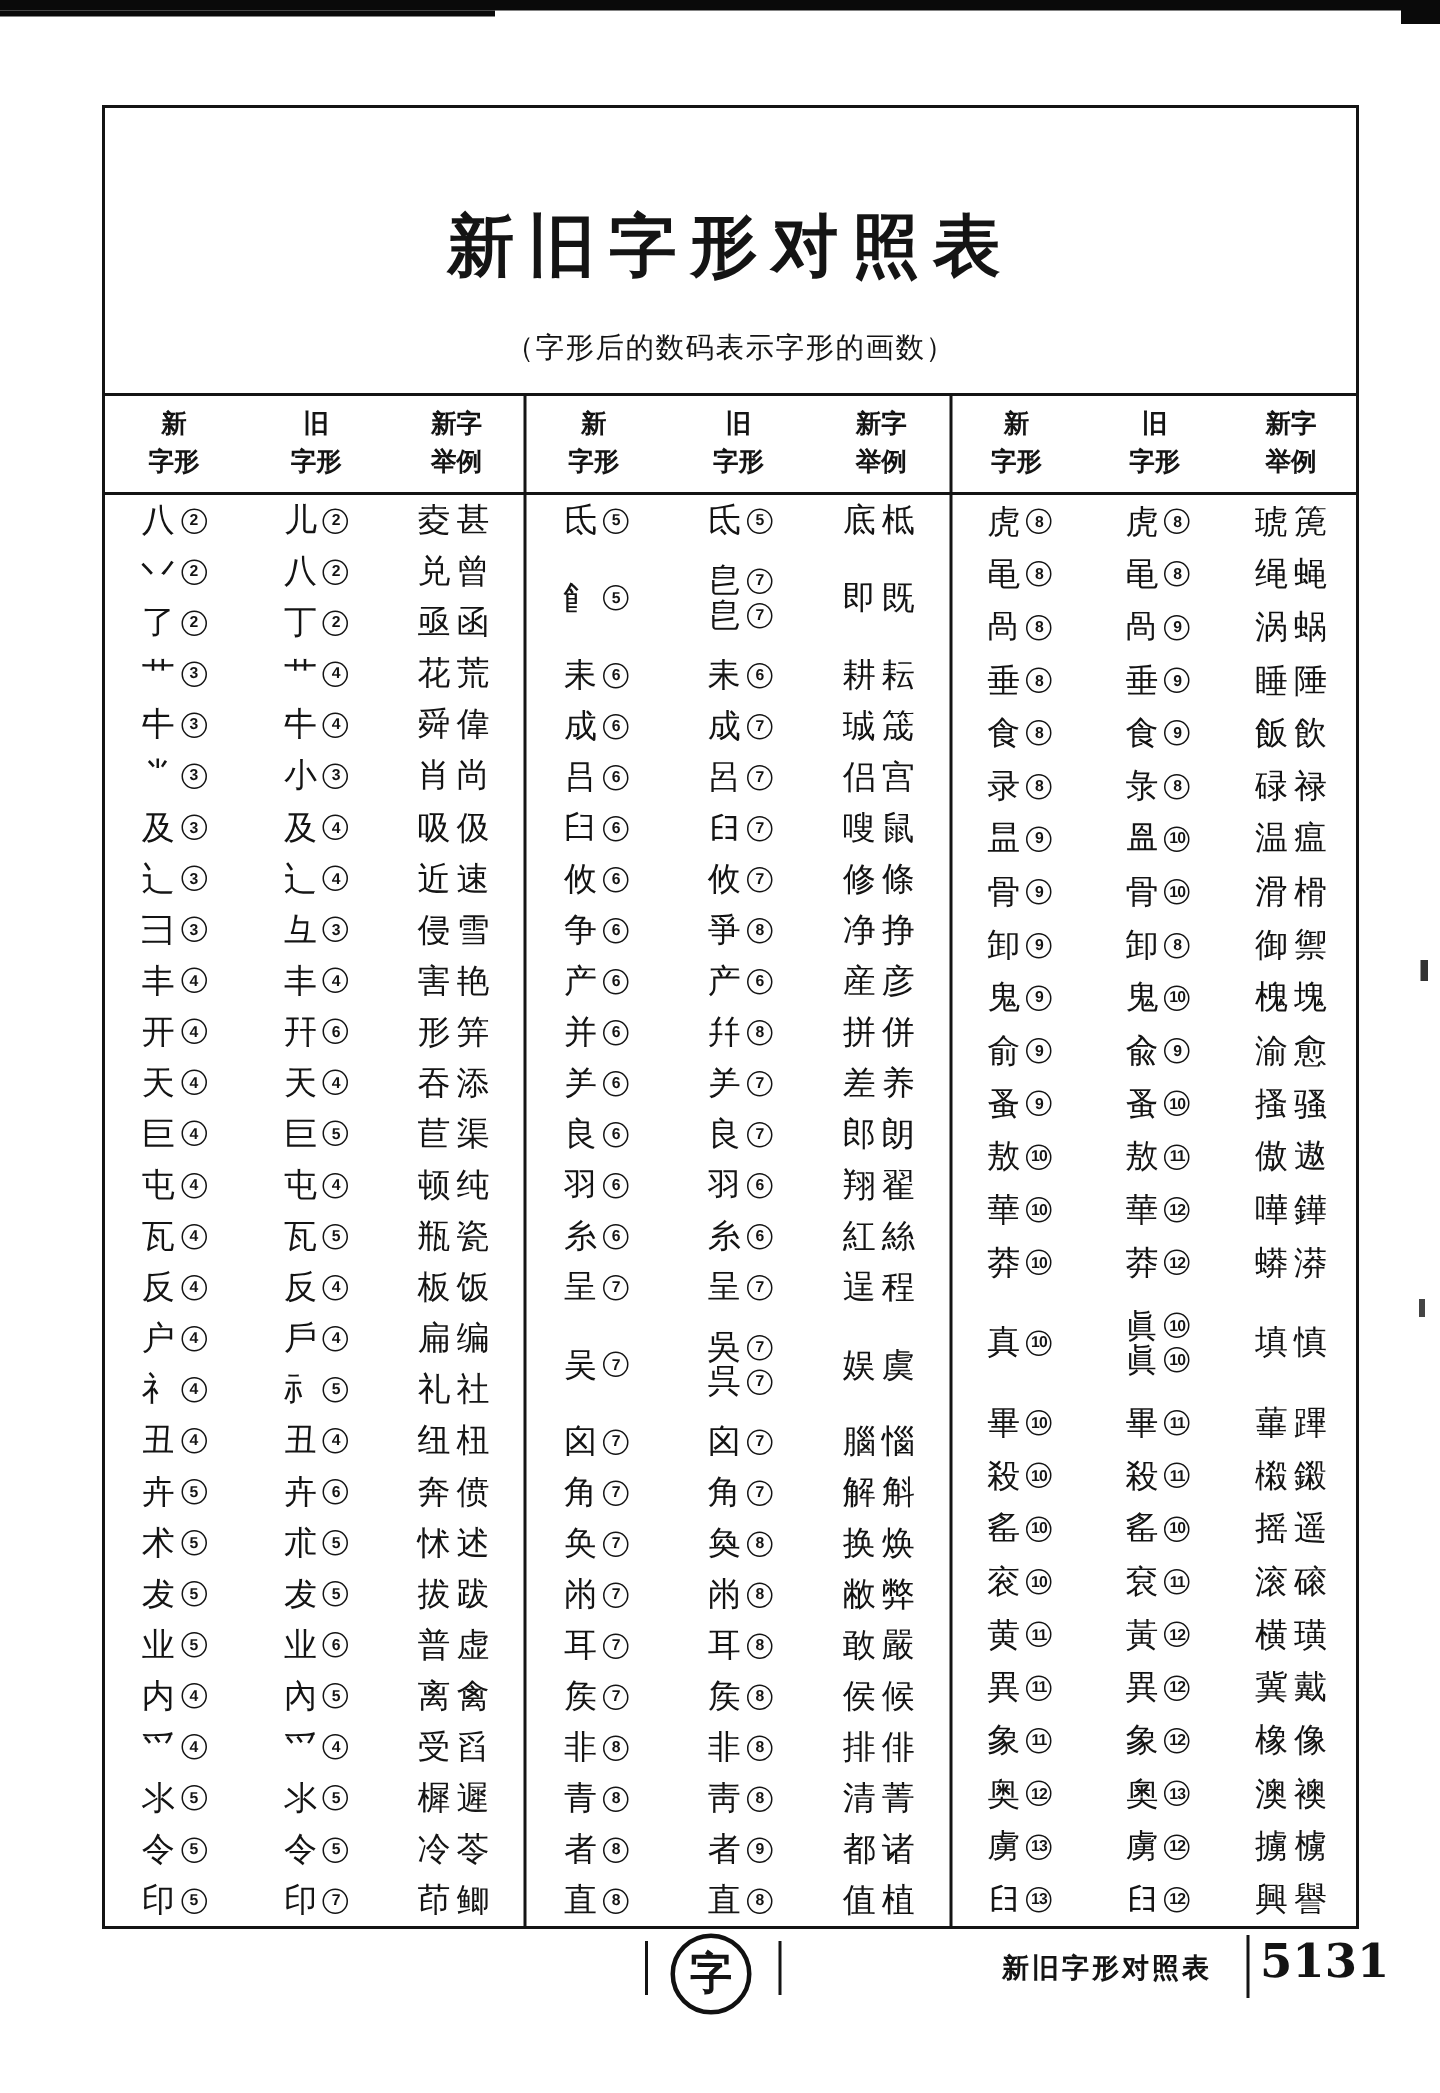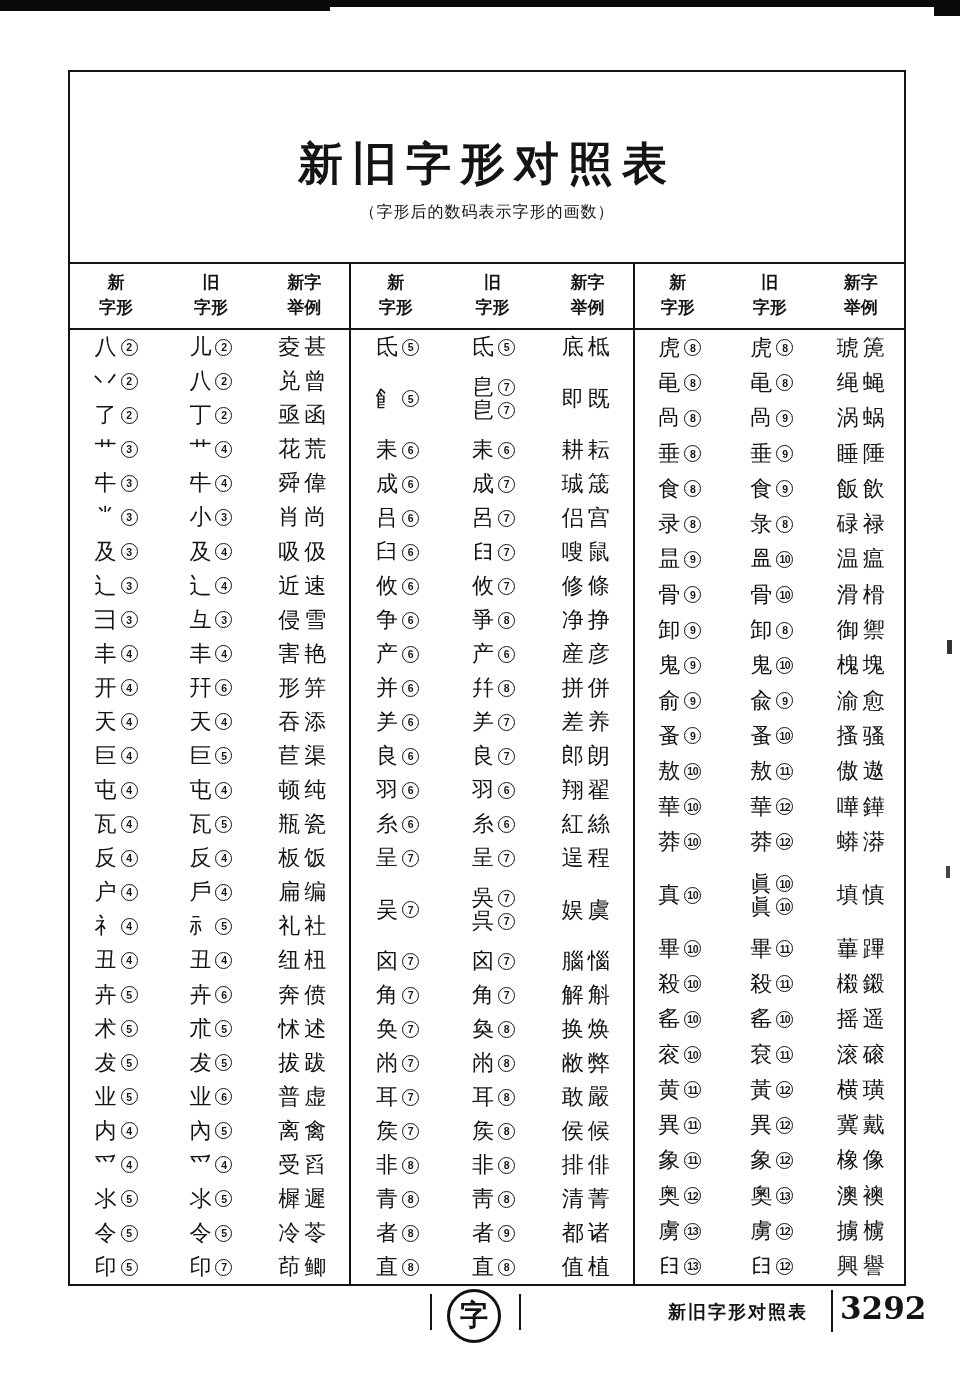--- a/index.html
+++ b/index.html
@@ -9,21 +9,21 @@
   .scan-top{position:absolute;left:0;top:0;width:960px;height:7px;background:#0a0a0a;}
   .scan-top2{position:absolute;left:0;top:7px;width:330px;height:4px;background:#0a0a0a;}
   .scan-corner{position:absolute;right:0;top:4px;width:26px;height:12px;background:#0a0a0a;}
   .scan-speck1{position:absolute;right:8px;top:640px;width:5px;height:14px;background:#333;}
   .scan-speck2{position:absolute;right:10px;top:866px;width:4px;height:12px;background:#444;}
   
   .doc-table{position:absolute;left:68px;top:70px;width:838px;height:1216px;
              border:2px solid #141414;box-sizing:border-box;}
   .title-wrap{position:absolute;left:0;top:0;width:100%;height:188px;text-align:center;}
   .doc-title{margin-top:62px;font-size:45px;font-weight:700;letter-spacing:9px;}
-  .doc-subtitle{margin-top:8px;font-size:16px;letter-spacing:1px;font-family:Liberation Serif, serif;}
+  .doc-subtitle{margin-top:25px;font-size:19px;letter-spacing:1px;font-family:Liberation Serif, serif;}
   .header-band{position:absolute;left:0;top:190px;width:100%;height:68px;
                border-top:2px solid #141414;border-bottom:2px solid #141414;
                box-sizing:border-box;display:flex;}
   .header-group{display:grid;grid-template-columns:33% 35% 32%;align-items:center;}
   .hg1{width:279px;} .hg2{width:284px;} .hg3{width:271px;}
   .hcell{text-align:center;font-weight:700;font-size:17px;line-height:1.45;}
   .vline1,.vline2{position:absolute;top:190px;bottom:0;width:2px;background:#141414;}
   .vline1{left:279px;} .vline2{left:563px;}
   .rows-area{position:absolute;top:258px;bottom:0;display:flex;flex-direction:column;}
   .ga1{left:0;width:279px;} .ga2{left:281px;width:282px;} .ga3{left:565px;width:271px;}
@@ -1333,15 +1333,15 @@
       </div>
   </div>
 
   <div class="footer-tick ft1"></div>
   <div class="footer-tick ft2"></div>
   <div class="seal">
     <span class="seal-ch">字</span>
   </div>
   <div class="footer-label">新旧字形对照表</div>
   <div class="footer-divider"></div>
-  <div class="page-number">3292</div>
+  <div class="page-number">5131</div>
 
 </div>
 
 </body></html>

